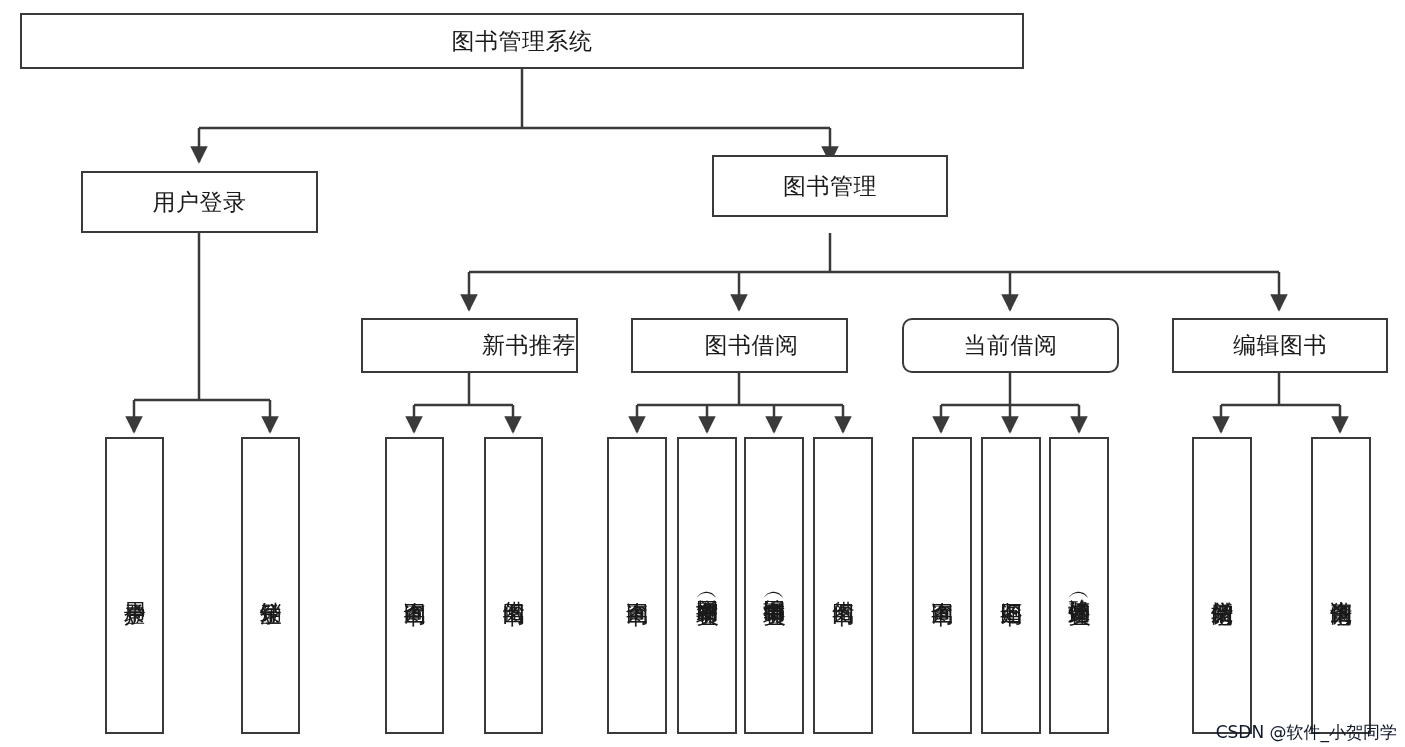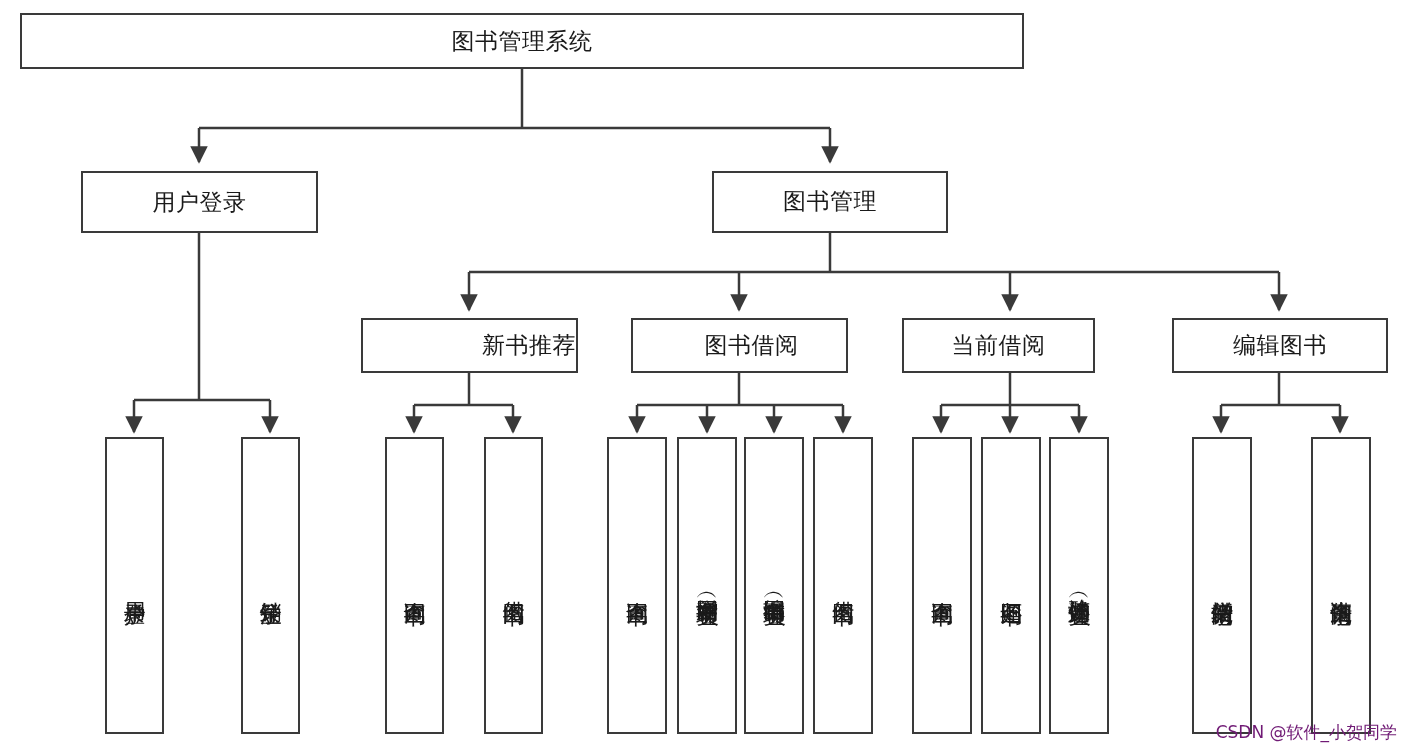--- a/index.html
+++ b/index.html
@@ -62,21 +62,21 @@
     font-size: 22px;
     line-height: 1.12;
     letter-spacing: 1px;
     white-space: nowrap;
   }
   .watermark {
     position: absolute;
     right: 8px;
     bottom: 3px;
     font-size: 17px;
-    color: #701a75;
+    color: #0f172a;
     z-index: 3;
     white-space: nowrap;
     font-family: "DejaVu Sans", "Liberation Sans", sans-serif;
   }
 </style>
 </head>
 <body>
 
 <div id="canvas">
 
@@ -131,33 +131,33 @@
   </svg>
 
   <div class="node h root" style="left:20px; top:13px; width:1004px; height:56px;">
     <span class="label">图书管理系统</span>
   </div>
 
   <div class="node h" style="left:81px; top:171px; width:237px; height:62px;">
     <span class="label">用户登录</span>
   </div>
 
-  <div class="node h" style="left:712px; top:171px; width:236px; height:62px;font-family:Liberation Serif, serif;">
+  <div class="node h" style="left:712px; top:155px; width:236px; height:62px;">
     <span class="label">图书管理</span>
   </div>
 
   <div class="node h" style="left:361px; top:318px; width:217px; height:55px;justify-content:flex-end;">
     <span class="label">新书推荐</span>
   </div>
 
   <div class="node h" style="left:631px; top:318px; width:217px; height:55px;padding-left:24px;">
     <span class="label">图书借阅</span>
   </div>
 
-  <div class="node h" style="left:902px; top:318px; width:193px; height:55px;">
+  <div class="node h" style="left:902px; top:318px; width:217px; height:55px;border-radius:10px;">
     <span class="label">当前借阅</span>
   </div>
 
   <div class="node h" style="left:1172px; top:318px; width:216px; height:55px;">
     <span class="label">编辑图书</span>
   </div>
 
   <div class="node v" style="left:105px; top:437px; width:59px; height:297px;">
     <span class="label">用户登录</span>
   </div>

